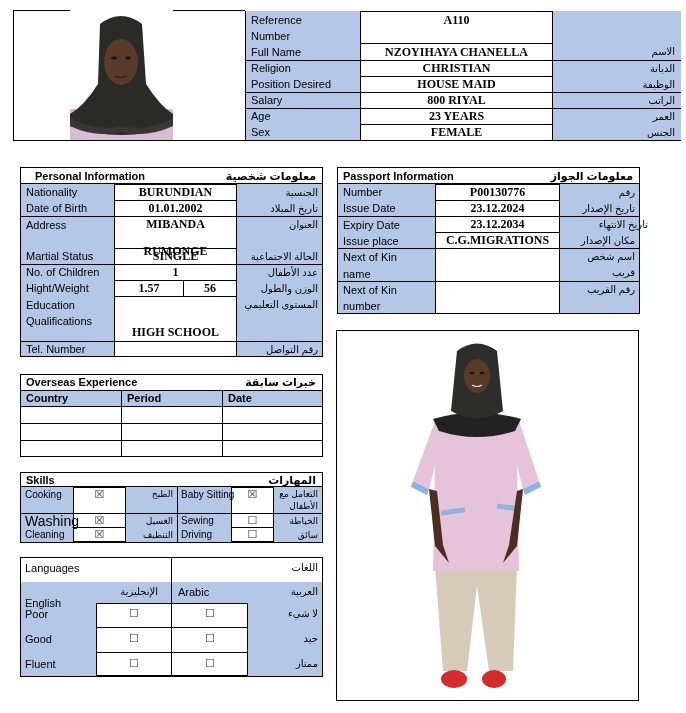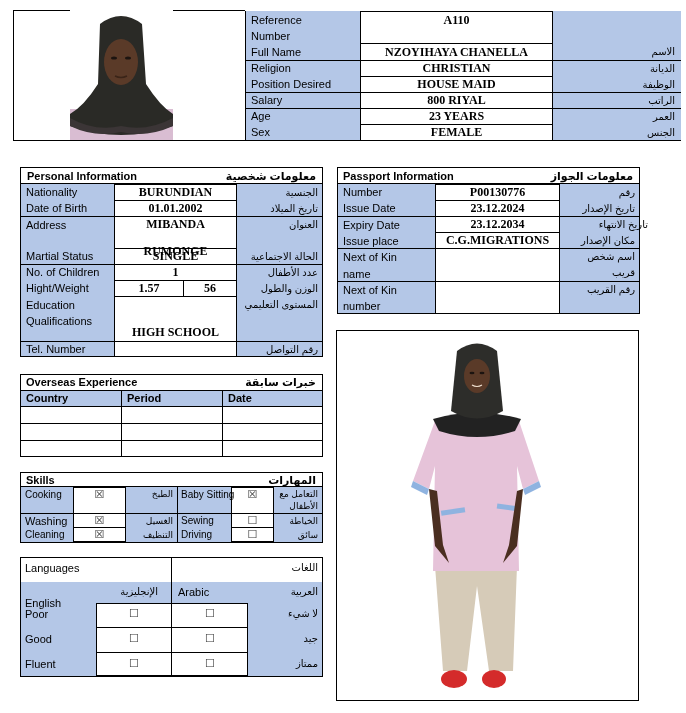--- a/index.html
+++ b/index.html
@@ -72,21 +72,21 @@
 
 <div class="abs ar" style="left:553px; top:44px; width:126px; line-height:16px;">الاسم</div>
 <div class="abs ar" style="left:553px; top:61px; width:126px; line-height:15px;">الديانة</div>
 <div class="abs ar" style="left:553px; top:77px; width:126px; line-height:15px;">الوظيفة</div>
 <div class="abs ar" style="left:553px; top:93px; width:126px; line-height:15px;">الراتب</div>
 <div class="abs ar" style="left:553px; top:109px; width:126px; line-height:15px;">العمر</div>
 <div class="abs ar" style="left:553px; top:125px; width:126px; line-height:15px;">الجنس</div>
 
 <div class="abs blue b" style="left:20px; top:167px; width:303px; height:190px;"></div>
 <div class="abs white" style="left:21px; top:168px; width:301px; height:16px; border-bottom:1px solid #000;"></div>
-<div class="abs secth" style="left:22px; top:168px; line-height:16px;">Personal Information</div>
+<div class="abs secth" style="left:30px; top:168px; line-height:16px;">Personal Information</div>
 <div class="abs secta" style="left:200px; top:168px; width:122px; line-height:16px;">معلومات شخصية</div>
 
 <div class="abs" style="left:21px; top:216px; width:301px; height:1px; background:#000;"></div>
 <div class="abs" style="left:21px; top:264px; width:301px; height:1px; background:#000;"></div>
 <div class="abs" style="left:21px; top:341px; width:301px; height:1px; background:#000;"></div>
 
 <div class="abs white b" style="left:114px; top:184px; width:123px; height:17px;"></div>
 <div class="abs white b" style="left:114px; top:200px; width:123px; height:17px;"></div>
 <div class="abs white b" style="left:114px; top:216px; width:123px; height:33px;"></div>
 <div class="abs white b" style="left:114px; top:248px; width:123px; height:17px;"></div>
@@ -193,21 +193,21 @@
 <div class="abs white b" style="left:73px; top:527px; width:53px; height:15px;"></div>
 <div class="abs white b" style="left:231px; top:487px; width:43px; height:27px;"></div>
 <div class="abs white b" style="left:231px; top:513px; width:43px; height:15px;"></div>
 <div class="abs white b" style="left:231px; top:527px; width:43px; height:15px;"></div>
 <div class="abs" style="left:177px; top:487px; width:1px; height:55px; background:#000;"></div>
 
 <div class="abs" style="left:25px; top:488px; font-size:10px; line-height:13px;">Cooking</div>
 <div class="abs chk" style="left:73px; top:488px; width:53px; line-height:13px;">☒</div>
 <div class="abs ar" style="left:126px; top:488px; width:51px; font-size:9px; line-height:13px;">الطبخ</div>
 
-<div class="abs" style="left:25px; top:514px; font-size:11px; line-height:14px;">Washing</div>
+<div class="abs" style="left:25px; top:514px; font-size:14px; line-height:14px;">Washing</div>
 <div class="abs chk" style="left:73px; top:514px; width:53px; line-height:14px;">☒</div>
 <div class="abs ar" style="left:126px; top:514px; width:51px; font-size:9px; line-height:14px;">الغسيل</div>
 
 <div class="abs" style="left:25px; top:528px; font-size:10px; line-height:14px;">Cleaning</div>
 <div class="abs chk" style="left:73px; top:528px; width:53px; line-height:14px;">☒</div>
 <div class="abs ar" style="left:126px; top:528px; width:51px; font-size:9px; line-height:14px;">التنظيف</div>
 
 <div class="abs" style="left:181px; top:488px; font-size:10px; line-height:13px;">Baby Sitting</div>
 <div class="abs chk" style="left:231px; top:488px; width:43px; line-height:13px;">☒</div>
 <div class="abs ar" style="left:274px; top:488px; width:48px; font-size:9px; line-height:12px;">التعامل مع</div>

